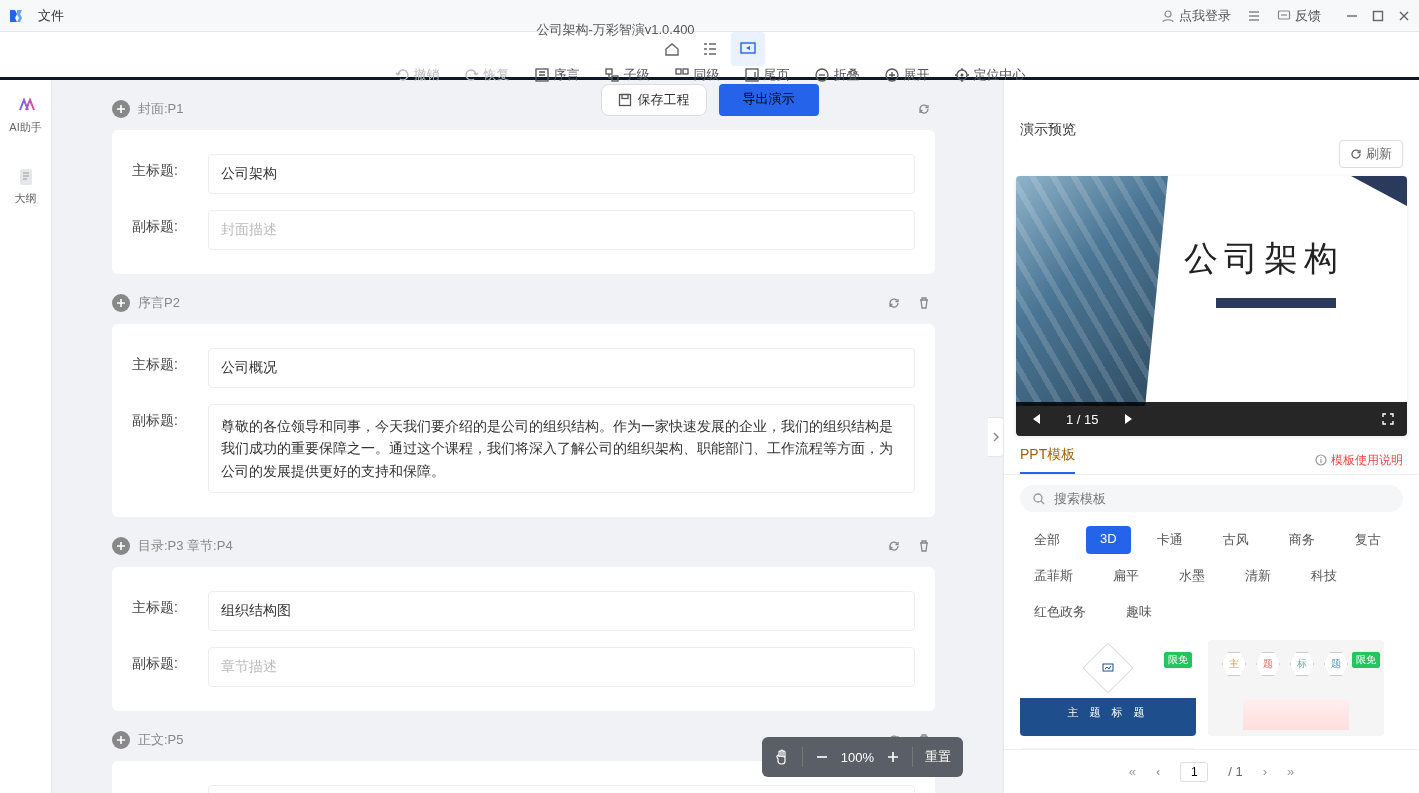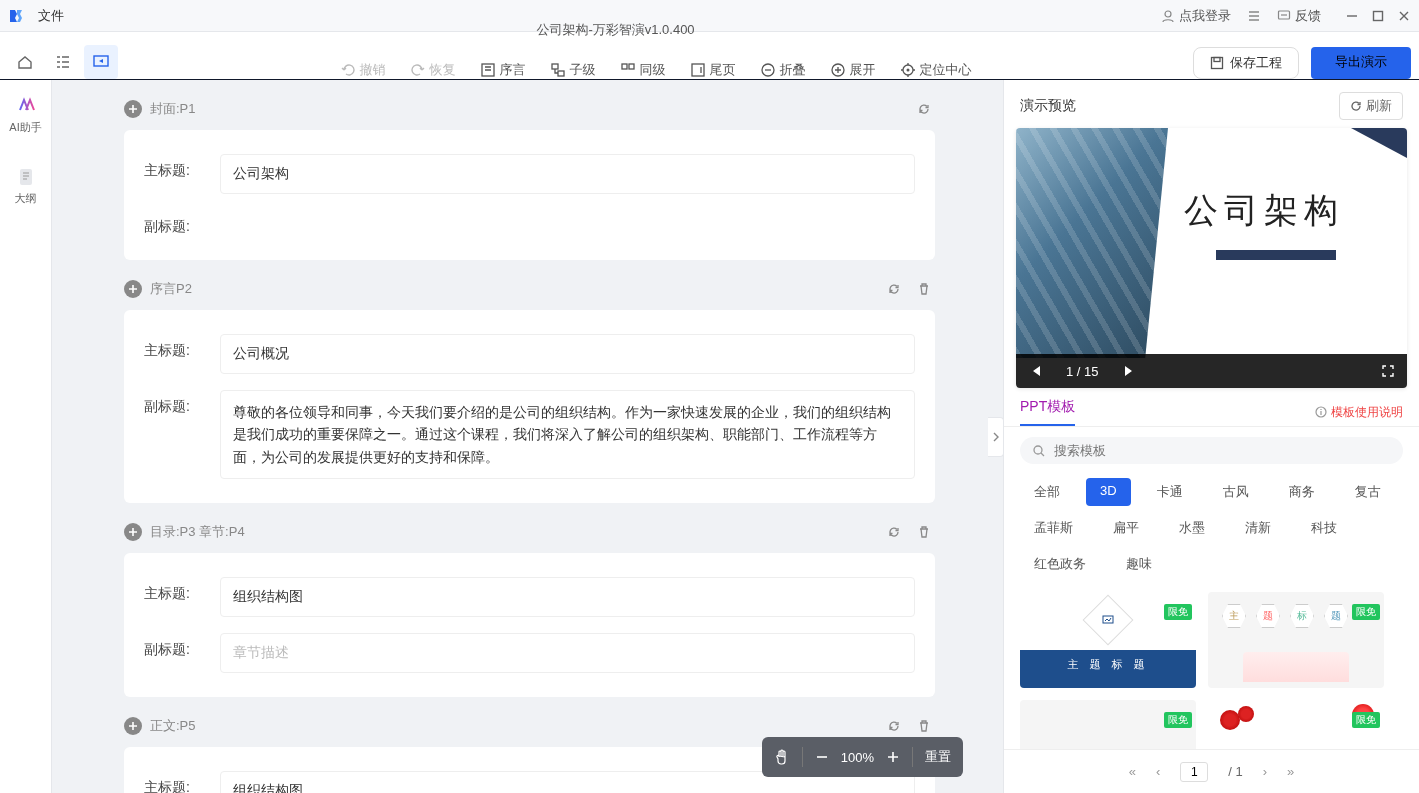--- a/index.html
+++ b/index.html
@@ -10,42 +10,42 @@
     .titlebar-left { display: flex; align-items: center; gap: 8px; }
     .app-logo { width: 16px; height: 16px; }
     .file-menu { font-size: 13px; color: #333; cursor: pointer; padding: 2px 6px; }
     .titlebar-center { flex: 1; text-align: center; font-size: 13px; color: #555; margin-top: 28px; }
     .titlebar-right { display: flex; align-items: center; gap: 16px; }
     .titlebar-link { display: flex; align-items: center; gap: 4px; font-size: 13px; color: #555; cursor: pointer; }
     .win-btns { display: flex; gap: 12px; margin-left: 8px; }
     .win-btn { width: 14px; height: 14px; display: flex; align-items: center; justify-content: center; cursor: pointer; color: #666; }
     
     
-    .toolbar { height: 48px; background: #fff; display: flex; align-items: flex-end; padding: 0 8px; border-bottom: 1px solid #0f172a; }
+    .toolbar { height: 48px; background: #fff; display: flex; align-items: center; padding: 0 8px; border-bottom: 3px solid #0f172a; flex-direction: column; }
     .toolbar-left { display: flex; gap: 4px; }
     .toolbar-iconbtn { width: 34px; height: 34px; display: flex; align-items: center; justify-content: center; border-radius: 4px; cursor: pointer; color: #666; }
     .toolbar-iconbtn.active { background: #eaf2ff; color: #2563eb; }
     .toolbar-center { flex: 1; display: flex; justify-content: center; gap: 24px; }
     .tb-action { display: flex; align-items: center; gap: 4px; font-size: 13px; color: #555; cursor: pointer; }
     .tb-action.disabled { color: #bbb; cursor: default; }
     .toolbar-right { display: flex; gap: 12px; }
     .btn-save { padding: 6px 16px; background: #fff; border: 1px solid #ddd; border-radius: 8px; font-size: 13px; display: flex; align-items: center; gap: 6px; cursor: pointer; }
     .btn-export { padding: 6px 24px; background: #2563eb; color: #000000; border-radius: 4px; font-size: 13px; cursor: pointer; }
     
     
     .main { display: flex; height: calc(100% - 80px); }
     
     
     .sidebar { width: 52px; background: #fff; border-right: 1px solid #e5e7eb; display: flex; flex-direction: column; align-items: center; padding-top: 12px; gap: 24px; }
     .sidebar-item { display: flex; flex-direction: column; align-items: center; gap: 4px; cursor: pointer; width: 100%; padding: 4px 0; }
     .sidebar-icon { width: 20px; height: 20px; display: flex; align-items: center; justify-content: center; }
     .sidebar-label { font-size: 11px; color: #666; }
     
     
-    .editor { flex: 1; overflow-y: auto; padding: 12px 68px 60px 60px; position: relative; margin-left: 12px; }
+    .editor { flex: 1; overflow-y: auto; padding: 12px 68px 60px 60px; position: relative; }
     .section-header { display: flex; align-items: center; gap: 8px; padding: 6px 0; color: #888; font-size: 13px; }
     .section-header .spacer { flex: 1; }
     .icon-btn-round { width: 22px; height: 22px; display: flex; align-items: center; justify-content: center; color: #888; cursor: pointer; border-radius: 50%; }
     .icon-btn-round.plus { background: #888; color: #fff; border-radius: 50%; width: 18px; height: 18px; }
     .card { background: #fff; border-radius: 6px; padding: 16px 20px; margin: 4px 0 12px; }
     .field-row { display: flex; align-items: flex-start; gap: 16px; padding: 8px 0; }
     .field-label { width: 60px; font-size: 14px; color: #444; padding-top: 8px; flex-shrink: 0; }
     .field-input { flex: 1; background: #fff; border: 1px solid #eee; border-radius: 4px; padding: 10px 12px; font-size: 14px; color: #333; min-height: 20px; }
     .field-input.placeholder { color: #bbb; }
     .field-textarea { flex: 1; background: #fff; border: 1px solid #eee; border-radius: 4px; padding: 10px 12px; font-size: 14px; color: #333; line-height: 1.6; }
@@ -53,33 +53,33 @@
     
     .zoombar { position: absolute; bottom: 16px; right: 40px; background: #5a5e66; color: #fff; border-radius: 6px; display: flex; align-items: center; height: 40px; padding: 0 12px; gap: 12px; font-size: 13px; }
     .zoombar .vsep { width: 1px; height: 20px; background: #777; }
     
     
     .collapse-toggle { position: absolute; left: 0; top: 50%; width: 16px; height: 40px; background: #fff; border: 1px solid #e5e7eb; border-left: none; border-radius: 0 4px 4px 0; display: flex; align-items: center; justify-content: center; cursor: pointer; transform: translateY(-50%); z-index: 5; }
     
     
     .rightpanel { width: 416px; background: #fff; border-left: 1px solid #e5e7eb; display: flex; flex-direction: column; position: relative; }
     .preview-header { display: flex; align-items: center; justify-content: space-between; padding: 12px 16px 8px; font-size: 14px; }
-    .refresh-btn { display: flex; align-items: center; gap: 4px; font-size: 13px; color: #666; border: 1px solid #ddd; border-radius: 4px; padding: 4px 10px; cursor: pointer; }
+    .refresh-btn { display: flex; align-items: center; gap: 4px; font-size: 13px; color: #666; border: 1px solid #ddd; border-radius: 4px; padding: 4px 10px; cursor: pointer; margin-top: 48px; }
     .preview-canvas { margin: 0 12px; height: 260px; background: #fff; position: relative; border-radius: 4px; overflow: hidden; box-shadow: 0 1px 4px rgba(0,0,0,0.1); }
     .preview-tri { position: absolute; top: 0; right: 0; width: 56px; height: 30px; background: #293a5c; clip-path: polygon(0 0, 100% 0, 100% 100%); }
     .preview-img { position: absolute; left: 0; top: 0; width: 152px; height: 230px; background: linear-gradient(135deg, #8fb3c9 0%, #4a7594 40%, #2d4a5f 100%); clip-path: polygon(0 0, 100% 0, 85% 100%, 0 100%); }
     .preview-img::after { content:""; position:absolute; inset:0; background: repeating-linear-gradient(60deg, rgba(255,255,255,0.15) 0 6px, transparent 6px 18px); }
     .preview-title { position: absolute; left: 168px; top: 60px; font-size: 34px; font-weight: 500; letter-spacing: 6px; color: #222; }
     .preview-underline { position: absolute; left: 200px; top: 122px; width: 120px; height: 10px; background: #293a5c; }
     .preview-controls { position: absolute; bottom: 0; left: 0; right: 0; height: 34px; background: rgba(0,0,0,0.85); display: flex; align-items: center; padding: 0 12px; color: #fff; font-size: 13px; gap: 24px; }
     .preview-controls .spacer { flex: 1; }
     
     .template-tabs { display: flex; align-items: center; padding: 10px 16px 0; gap: 16px; font-size: 14px; border-bottom: 1px solid #eee; }
     .template-tab { padding-bottom: 8px; cursor: pointer; color: #888; }
-    .template-tab.active { color: #a21caf; border-bottom: 2px solid #2563eb; }
+    .template-tab.active { color: #a16207; border-bottom: 2px solid #2563eb; }
     .template-help { display: flex; align-items: center; gap: 4px; color: #ef4444; font-size: 12px; cursor: pointer; }
     
     .search-wrap { padding: 10px 16px; }
     .search-box { display: flex; align-items: center; gap: 8px; background: #f5f6f8; border-radius: 16px; padding: 6px 12px; }
     .search-input { flex: 1; border: none; background: transparent; font-size: 13px; outline: none; color: #333; }
     
     .tag-grid { display: flex; flex-wrap: wrap; gap: 8px 12px; padding: 4px 16px 10px; }
     .tag { padding: 5px 14px; font-size: 13px; color: #555; border-radius: 4px; cursor: pointer; }
     .tag.active { background: #2563eb; color: #fff; }
     
@@ -295,20 +295,21 @@
         </span>
 
   </div>
       <div class="card">
         <div class="field-row">
           <div class="field-label">主标题:</div>
           <div class="field-input">公司架构</div>
         </div>
         <div class="field-row">
           <div class="field-label">副标题:</div>
+          <div class="field-input placeholder">封面描述</div>
         </div>
       </div>
       <div class="section-header">
     <span class="icon-btn-round plus">
           <svg width="10" height="10">
             <path d="M5 1v8M1 5h8" stroke="#fff" stroke-width="1.6"></path>
           </svg>
         </span>
     <span>序言P2</span>
     <span class="spacer"></span>

